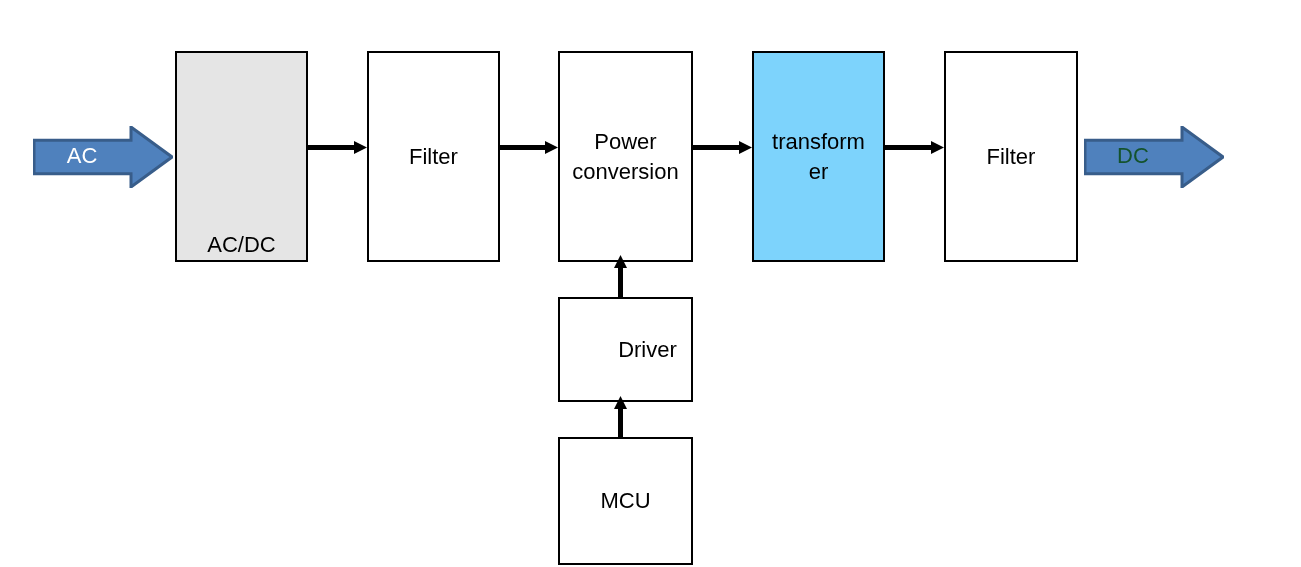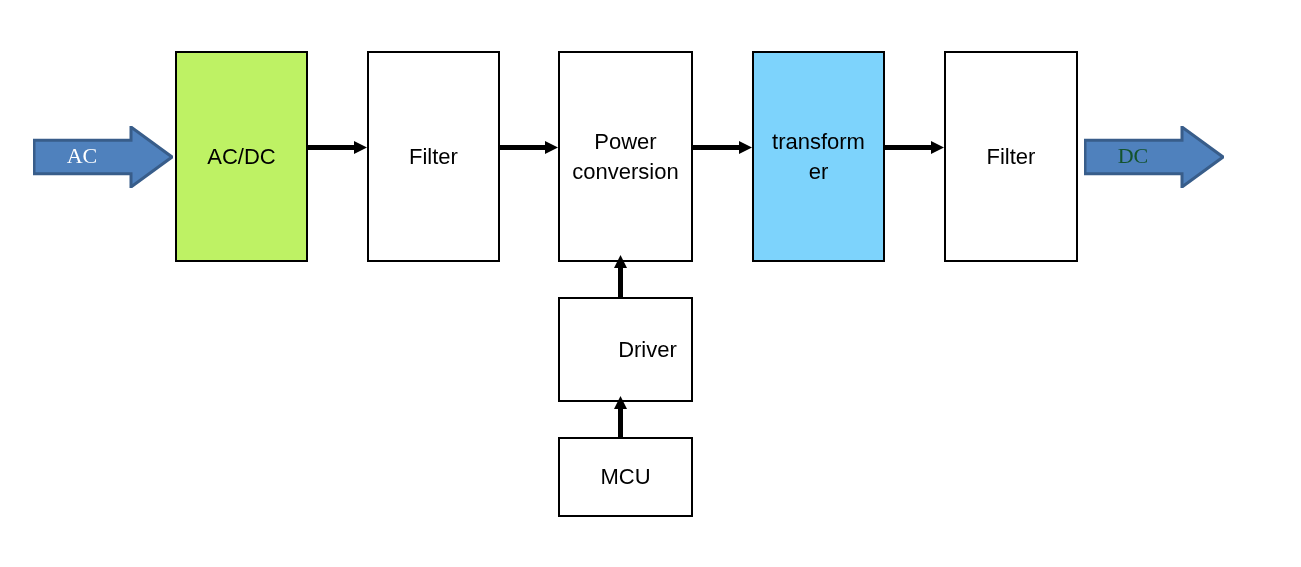--- a/index.html
+++ b/index.html
@@ -36,58 +36,58 @@
     width: 118%;
   }
   .connector {
     position: absolute;
   }
   .big-arrow {
     position: absolute;
   }
   .big-arrow-label {
     position: absolute;
-    font-family: Liberation Serif, serif;
+    font-family: Liberation Sans, sans-serif;
     font-size: 22px;
     color: #ffffff;
     text-align: center;
     line-height: 1;
   }
 </style>
 </head>
 <body>
 
 <div id="diagram-canvas">
     <div class="big-arrow" style="left: 33px; top: 126px; width: 140px; height: 62px;"><svg width="140" height="62">
         <polygon points="1,14.26 98,14.26 98,1 139,31 98,61 98,47.74 1,47.74" fill="#4F81BD" stroke="#385D8A" stroke-width="3" stroke-linejoin="miter"></polygon>
       </svg><div class="big-arrow-label" style="left: 0px; top: 19px; width: 98px; color: rgb(255, 255, 255);">AC</div></div>
     <div class="big-arrow" style="left: 1084px; top: 126px; width: 140px; height: 62px;"><svg width="140" height="62">
         <polygon points="1,14.26 98,14.26 98,1 139,31 98,61 98,47.74 1,47.74" fill="#4F81BD" stroke="#385D8A" stroke-width="3" stroke-linejoin="miter"></polygon>
       </svg><div class="big-arrow-label" style="left: 0px; top: 19px; width: 98px; color: #14532d;">DC</div></div>
-    <div class="block" style="left: 175px; top: 51px; width: 133px; height: 211px; border-color: rgb(0, 0, 0); background: #bef264;">
+    <div class="block" style="left: 175px; top: 51px; width: 133px; height: 211px; border-color: rgb(0, 0, 0); background: #e5e5e5; align-items: flex-end;">
       <div class="block-label">AC/DC</div>
     </div>
     <div class="block" style="left: 367px; top: 51px; width: 133px; height: 211px; border-color: rgb(0, 0, 0); background: rgb(255, 255, 255);">
       <div class="block-label">Filter</div>
     </div>
     <div class="block" style="left: 558px; top: 51px; width: 135px; height: 211px; border-color: rgb(0, 0, 0); background: rgb(255, 255, 255);">
       <div class="block-label">Power
 conversion</div>
     </div>
     <div class="block" style="left: 752px; top: 51px; width: 133px; height: 211px; border-color: rgb(0, 0, 0); background: #7dd3fc;">
       <div class="block-label">transform
 er</div>
     </div>
     <div class="block" style="left: 944px; top: 51px; width: 134px; height: 211px; border-color: rgb(0, 0, 0); background: rgb(255, 255, 255);">
       <div class="block-label">Filter</div>
     </div>
     <div class="block" style="left: 558px; top: 297px; width: 135px; height: 105px; border-color: rgb(0, 0, 0); background: rgb(255, 255, 255); padding-left: 44px;">
       <div class="block-label">Driver</div>
     </div>
-    <div class="block" style="left: 558px; top: 437px; width: 135px; height: 80px; border-color: rgb(0, 0, 0); background: rgb(255, 255, 255);">
+    <div class="block" style="left: 558px; top: 437px; width: 135px; height: 128px; border-color: rgb(0, 0, 0); background: rgb(255, 255, 255);">
       <div class="block-label">MCU</div>
     </div>
     <svg class="connector" width="59" height="17" style="left: 308px; top: 138.5px;">
       <line x1="0" y1="8.5" x2="48" y2="8.5" stroke="#000000" stroke-width="5"></line>
       <polygon points="59,8.5 46,2 46,15" fill="#000000"></polygon>
     </svg>
     <svg class="connector" width="58" height="17" style="left: 500px; top: 138.5px;">
       <line x1="0" y1="8.5" x2="47" y2="8.5" stroke="#000000" stroke-width="5"></line>
       <polygon points="58,8.5 45,2 45,15" fill="#000000"></polygon>
     </svg>

